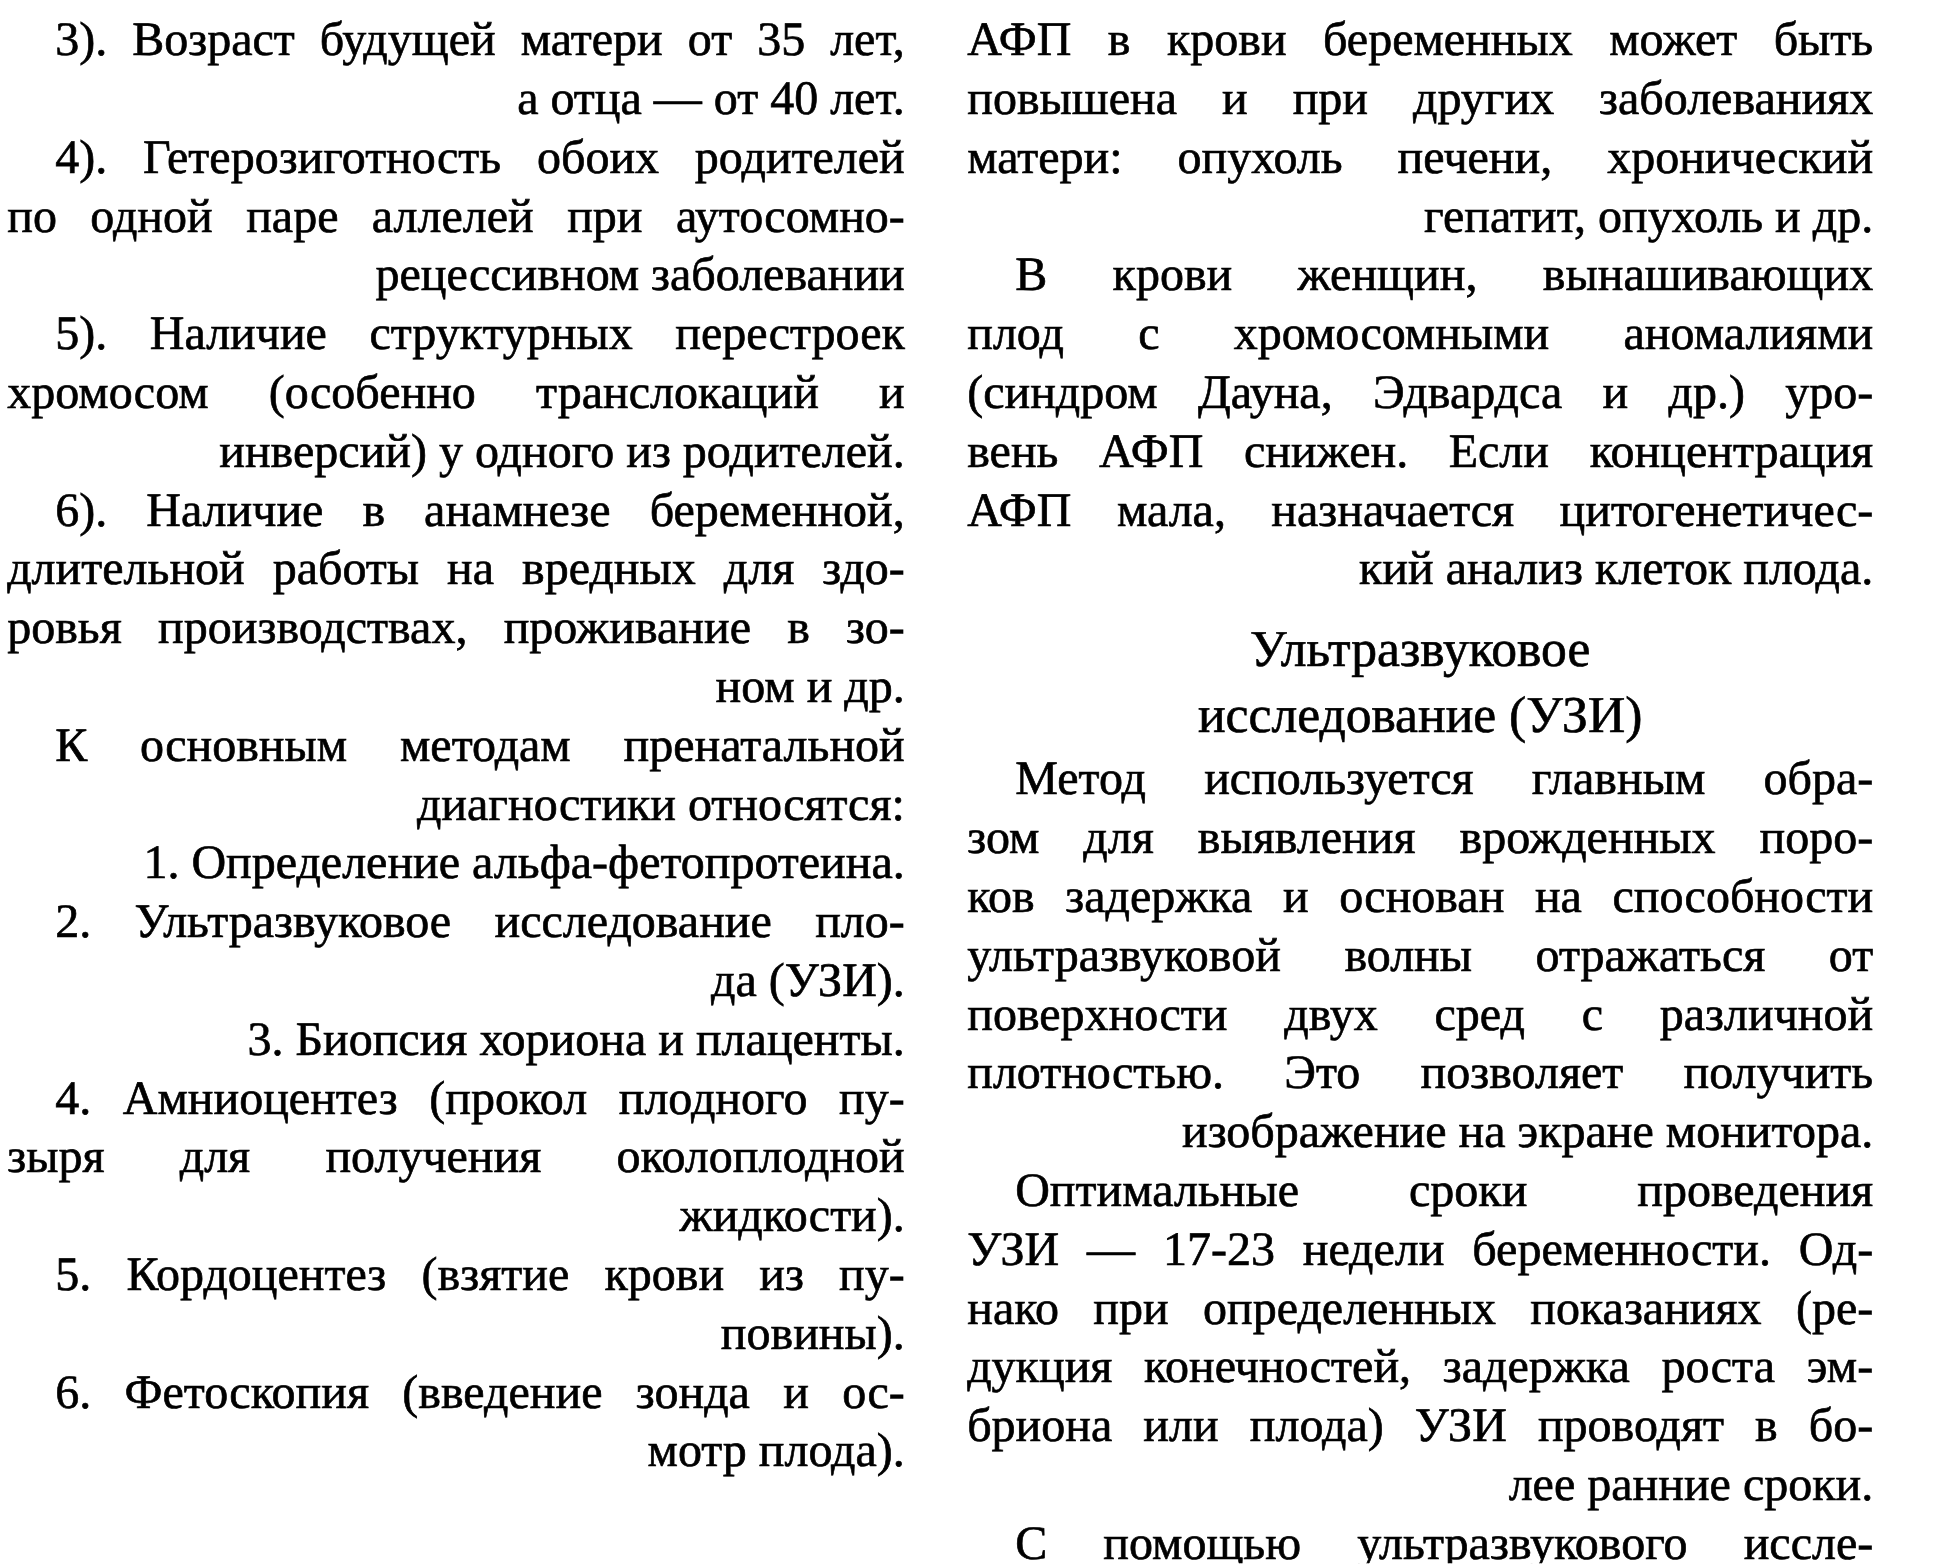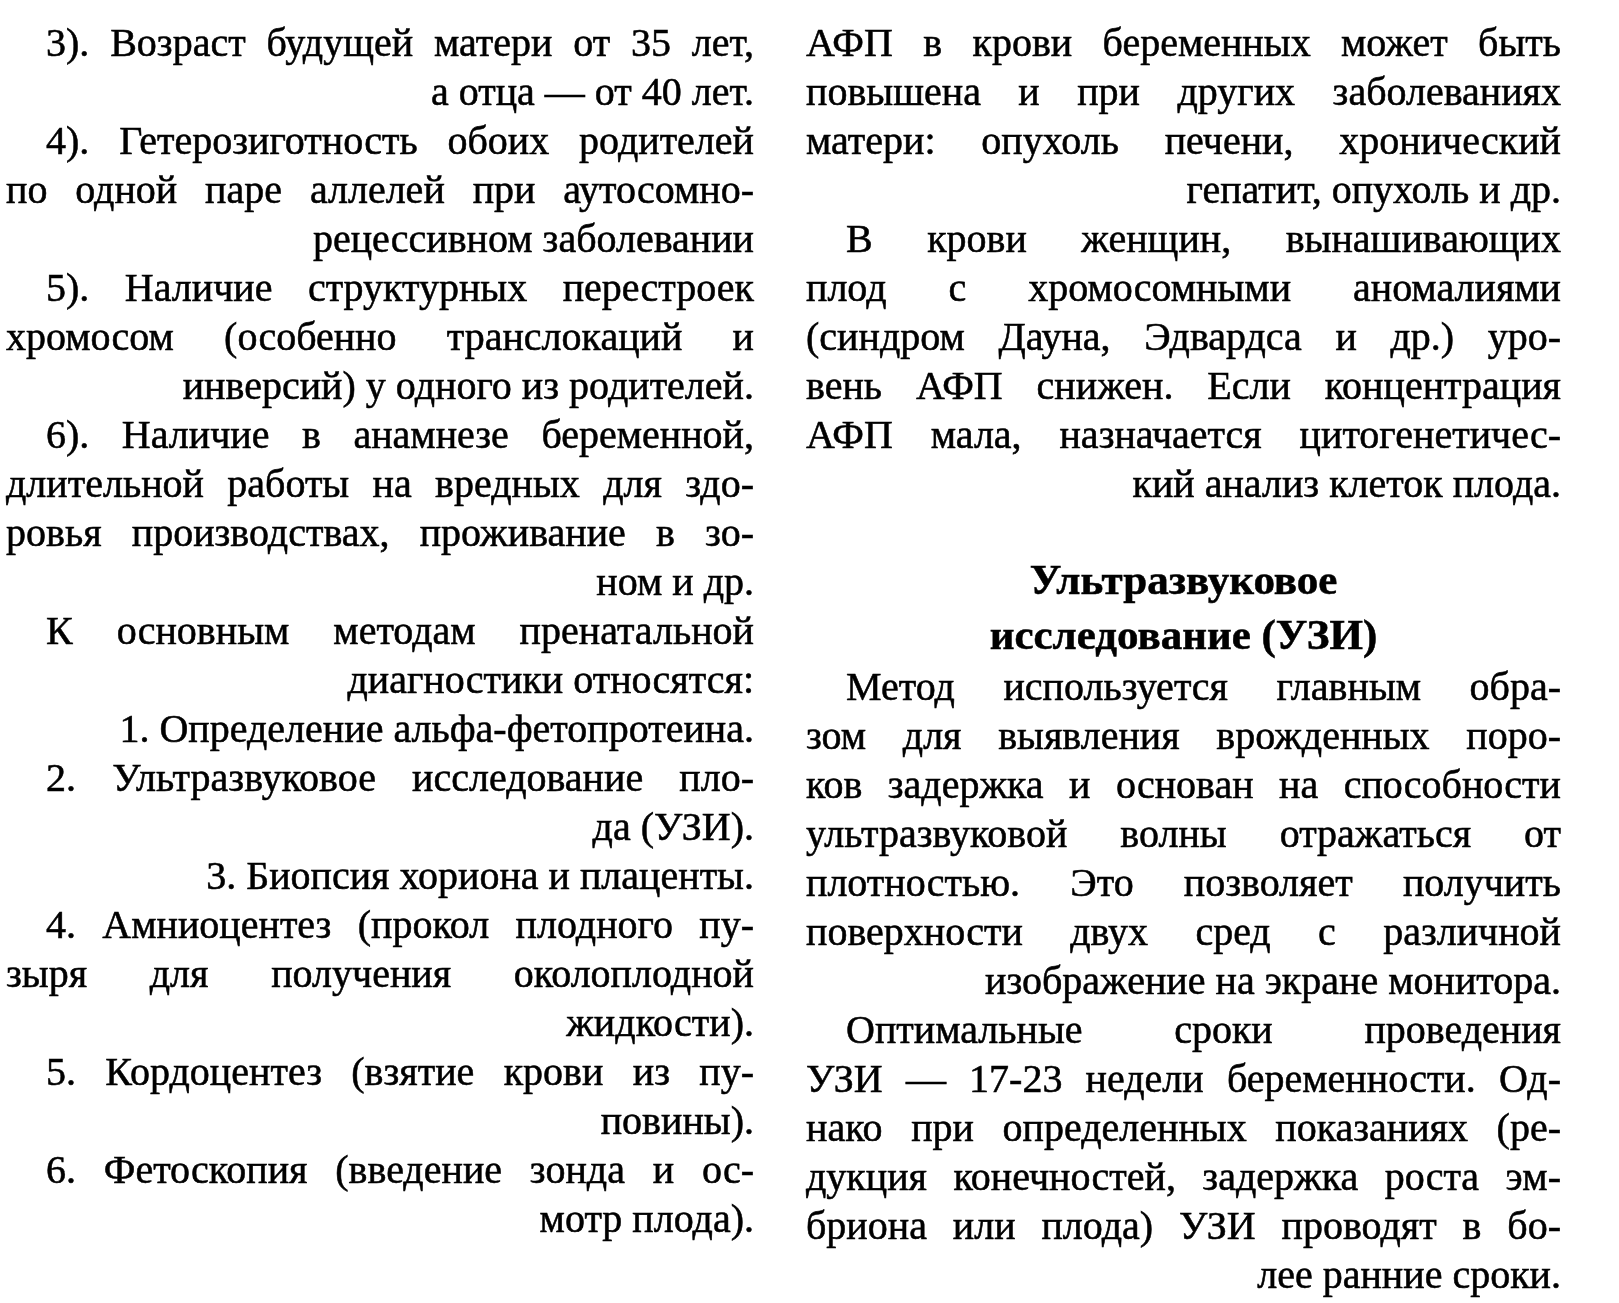--- a/index.html
+++ b/index.html
@@ -14,40 +14,39 @@
     background: #ffffff;
     color: #000000;
     font-family: "Liberation Serif", "DejaVu Serif", serif;
     font-size: 40px;
     line-height: 49px;
     overflow: hidden;
     -webkit-text-stroke: 0.55px #000000;
   }
   .col {
     position: absolute;
-    top: 18px;
+    top: 8px;
   }
   .col-left  { left: 6px;   width: 748px; }
   .col-right { left: 806px; width: 755px; }
   .para { margin: 0; }
   .line {
     text-align: right;
     hyphens: manual;
   }
   .line.fill {
     text-align: justify;
     text-align-last: justify;
   }
   .line.indent { text-indent: 40px; }
   .heading {
     text-align: center;
-    font-weight: bold;
+    font-weight: normal;
     font-size: 43px;
     line-height: 55px;
-    margin-top: 28px;
   }
   .spacer { width: 100%; }
 </style>
 </head>
 <body>
 
 <div class="page" style="background: rgb(255, 255, 255); color: rgb(0, 0, 0);">
   <div class="col col-left">
       <div class="para">
         <div class="line fill indent">3). Возраст будущей матери от 35 лет,</div>
@@ -115,22 +114,22 @@
       <div class="spacer" style="height: 16px;"></div>
       <div class="heading">
         <div class="hline">Ультразвуковое</div>
         <div class="hline">исследование (УЗИ)</div>
       </div>
       <div class="para">
         <div class="line fill indent">Метод используется главным обра-</div>
         <div class="line fill">зом для выявления врожденных поро-</div>
         <div class="line fill">ков задержка и основан на способности</div>
         <div class="line fill">ультразвуковой волны отражаться от</div>
+        <div class="line fill">поверхности двух сред с различной</div>
         <div class="line fill">плотностью. Это позволяет получить</div>
-        <div class="line fill">поверхности двух сред с различной</div>
         <div class="line">изображение на экране монитора.</div>
       </div>
       <div class="para">
         <div class="line fill indent">Оптимальные сроки проведения</div>
         <div class="line fill">УЗИ — 17-23 недели беременности. Од-</div>
         <div class="line fill">нако при определенных показаниях (ре-</div>
         <div class="line fill">дукция конечностей, задержка роста эм-</div>
         <div class="line fill">бриона или плода) УЗИ проводят в бо-</div>
         <div class="line">лее ранние сроки.</div>
       </div>

